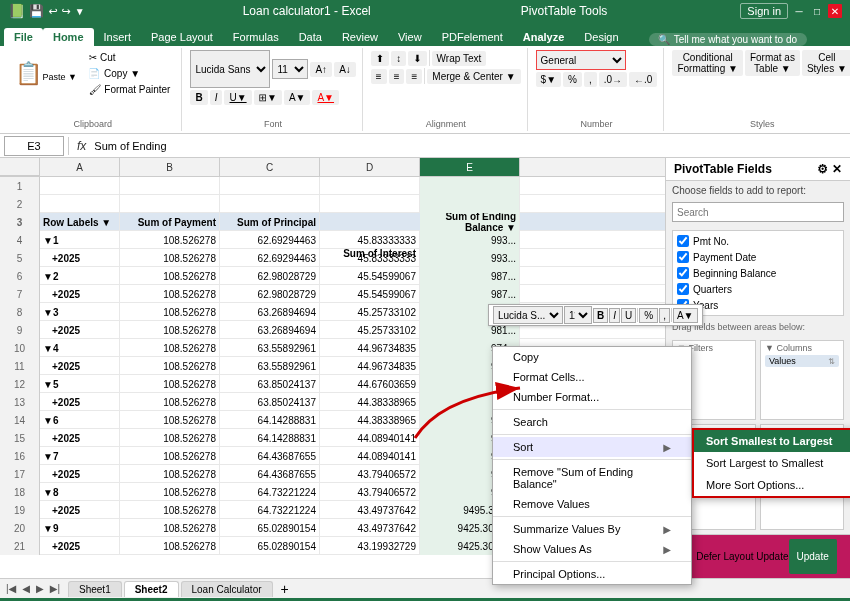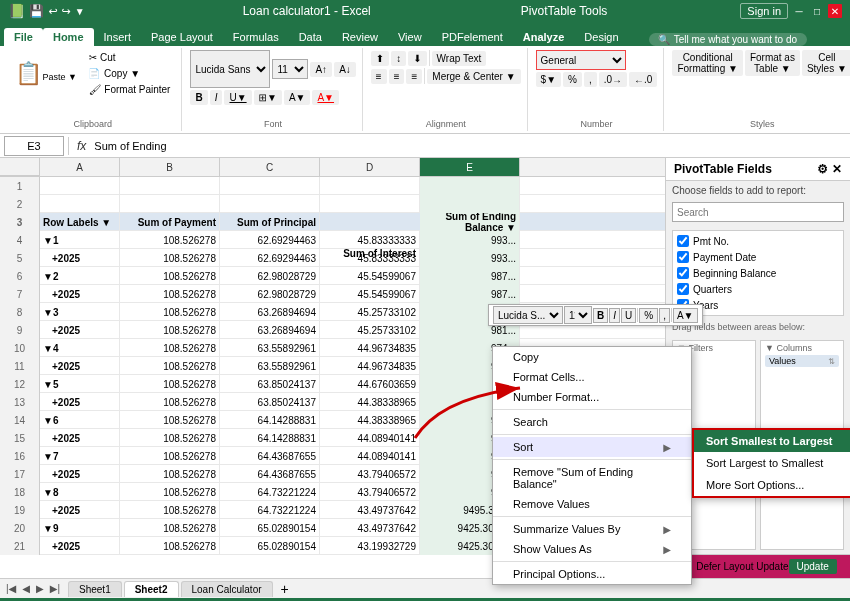--- a/index.html
+++ b/index.html
@@ -71,21 +71,21 @@
     .pivot-search { width: 100%; height: 20px; border: 1px solid #aaa; padding: 0 4px; font-size: 10px; margin-bottom: 4px; }
     .pivot-fields { background: #fff; border: 1px solid #ccc; margin: 2px 6px; padding: 2px; min-height: 80px; max-height: 100px; overflow-y: auto; }
     .pivot-field { display: flex; align-items: center; gap: 4px; padding: 2px 2px; font-size: 10px; }
     .pivot-field input[type=checkbox] { width: 12px; height: 12px; }
     .pivot-areas { display: grid; grid-template-columns: 1fr 1fr; gap: 4px; padding: 4px 6px; flex: 1; }
     .pivot-area { background: #fff; border: 1px solid #ccc; padding: 2px 4px; font-size: 9px; }
     .pivot-area-title { font-size: 9px; color: #666; margin-bottom: 2px; display: flex; align-items: center; gap: 2px; }
     .pivot-area-item { background: #dce6f1; padding: 1px 4px; margin: 1px 0; font-size: 9px; display: flex; align-items: center; justify-content: space-between; border-radius: 2px; }
     .pivot-area-item .sort-icon { color: #888; font-size: 8px; }
     .pivot-defer { display: flex; align-items: center; justify-content: center; padding: 4px 8px; border-top: 1px solid #ccc; background: #be185d; }
-    .update-btn { background: #217346; color: #fff; padding: 2px 8px; border: none; cursor: pointer; font-size: 10px; border-radius: 2px; }
+    .update-btn { background: #217346; color: #fff; padding: 12px 8px; border: none; cursor: pointer; font-size: 10px; border-radius: 2px; }
 
     
     .sheet-tabs { height: 20px; background: #f2f2f2; border-top: 1px solid #ccc; display: flex; align-items: center; padding: 0 4px; gap: 0; }
     .sheet-tab { padding: 2px 10px; font-size: 10px; border: 1px solid #ccc; border-bottom: none; border-radius: 3px 3px 0 0; cursor: pointer; background: #e0e0e0; margin-right: 2px; }
     .sheet-tab.active { background: #fff; font-weight: bold; }
     .sheet-tab-nav { display: flex; align-items: center; gap: 2px; margin-right: 6px; }
     .tab-nav-btn { font-size: 10px; cursor: pointer; color: #555; padding: 0 2px; }
 
     
     .status-bar { height: 18px; background: #217346; display: flex; align-items: center; justify-content: space-between; padding: 0 8px; color: #fff; font-size: 10px; }

